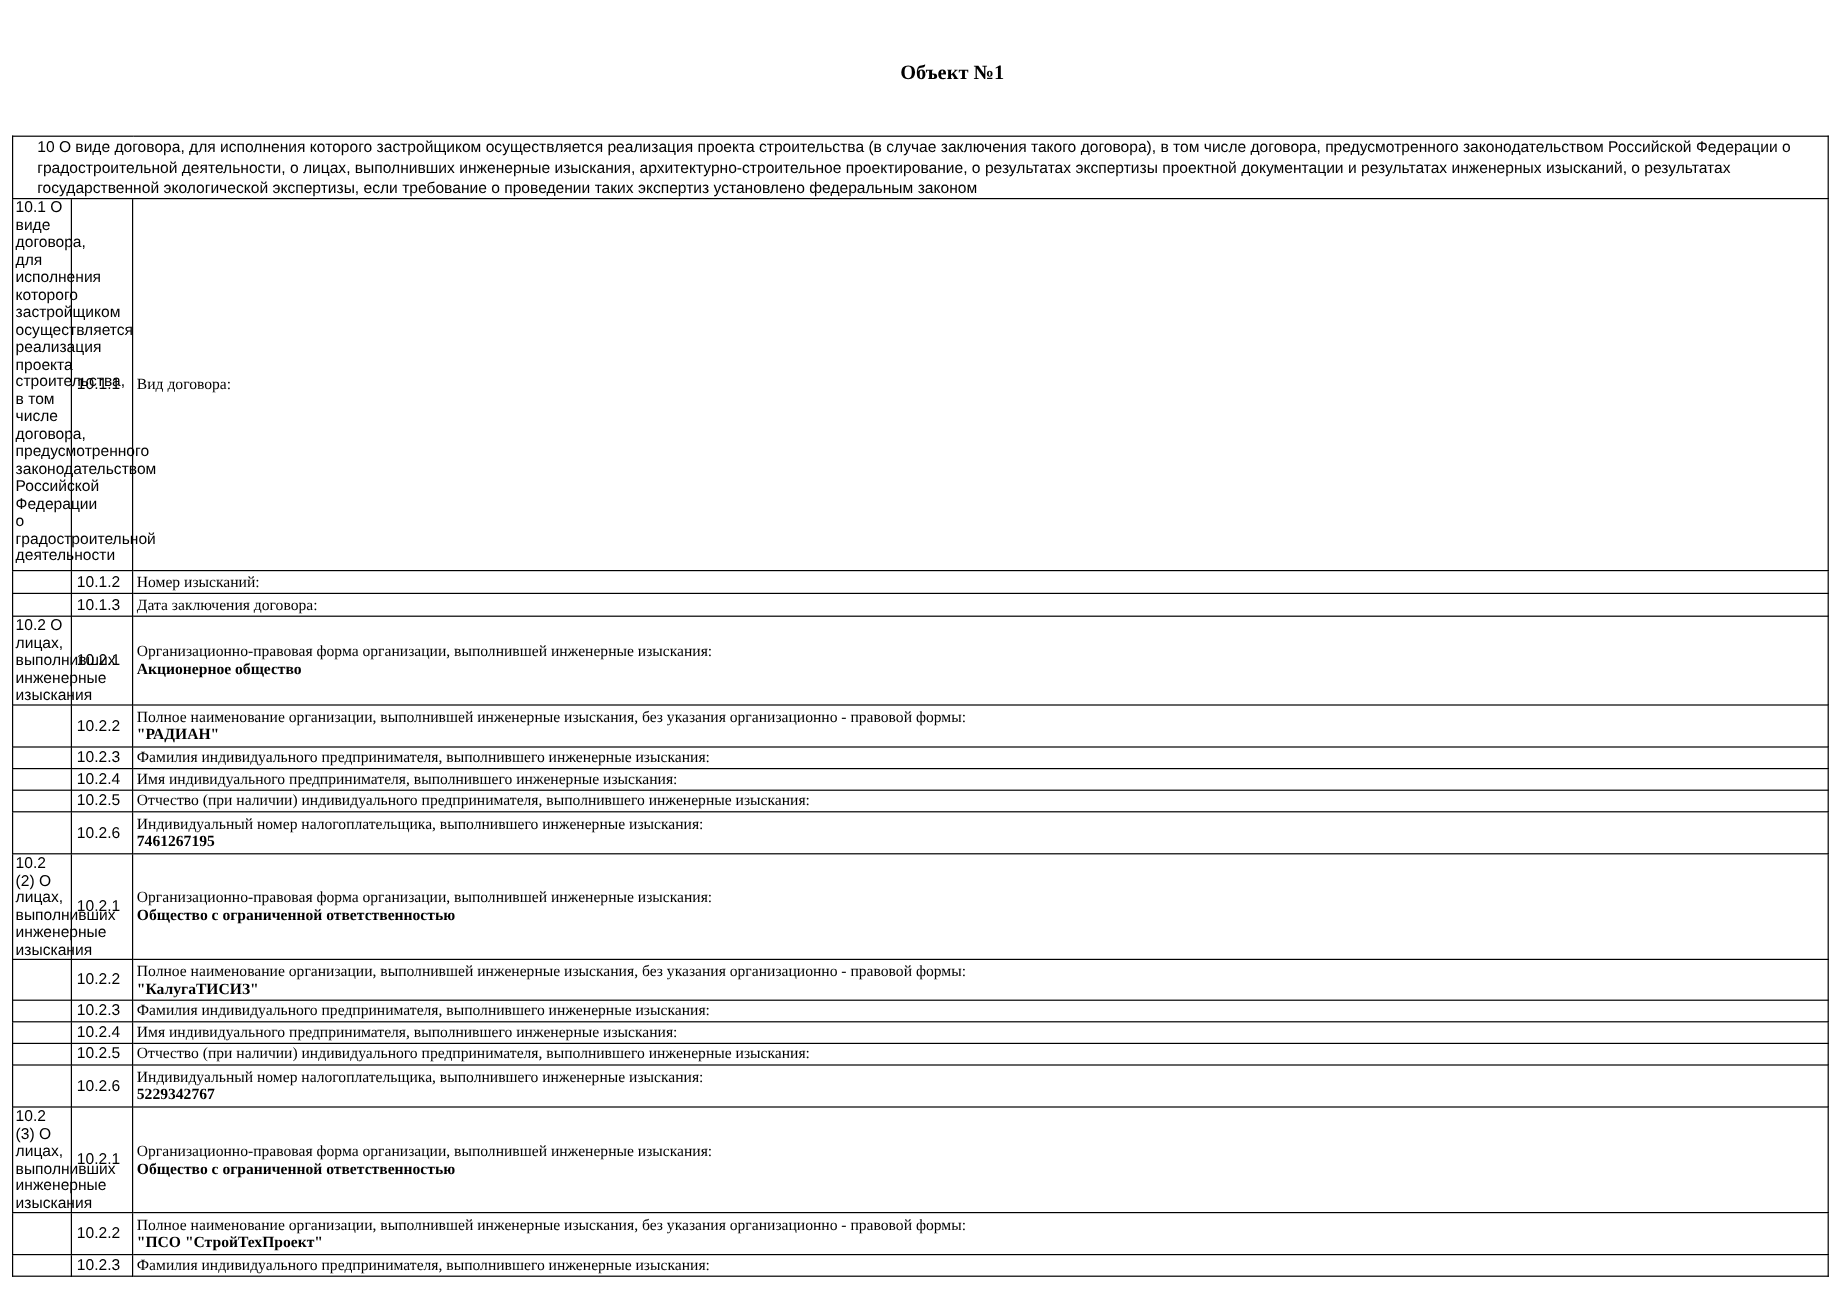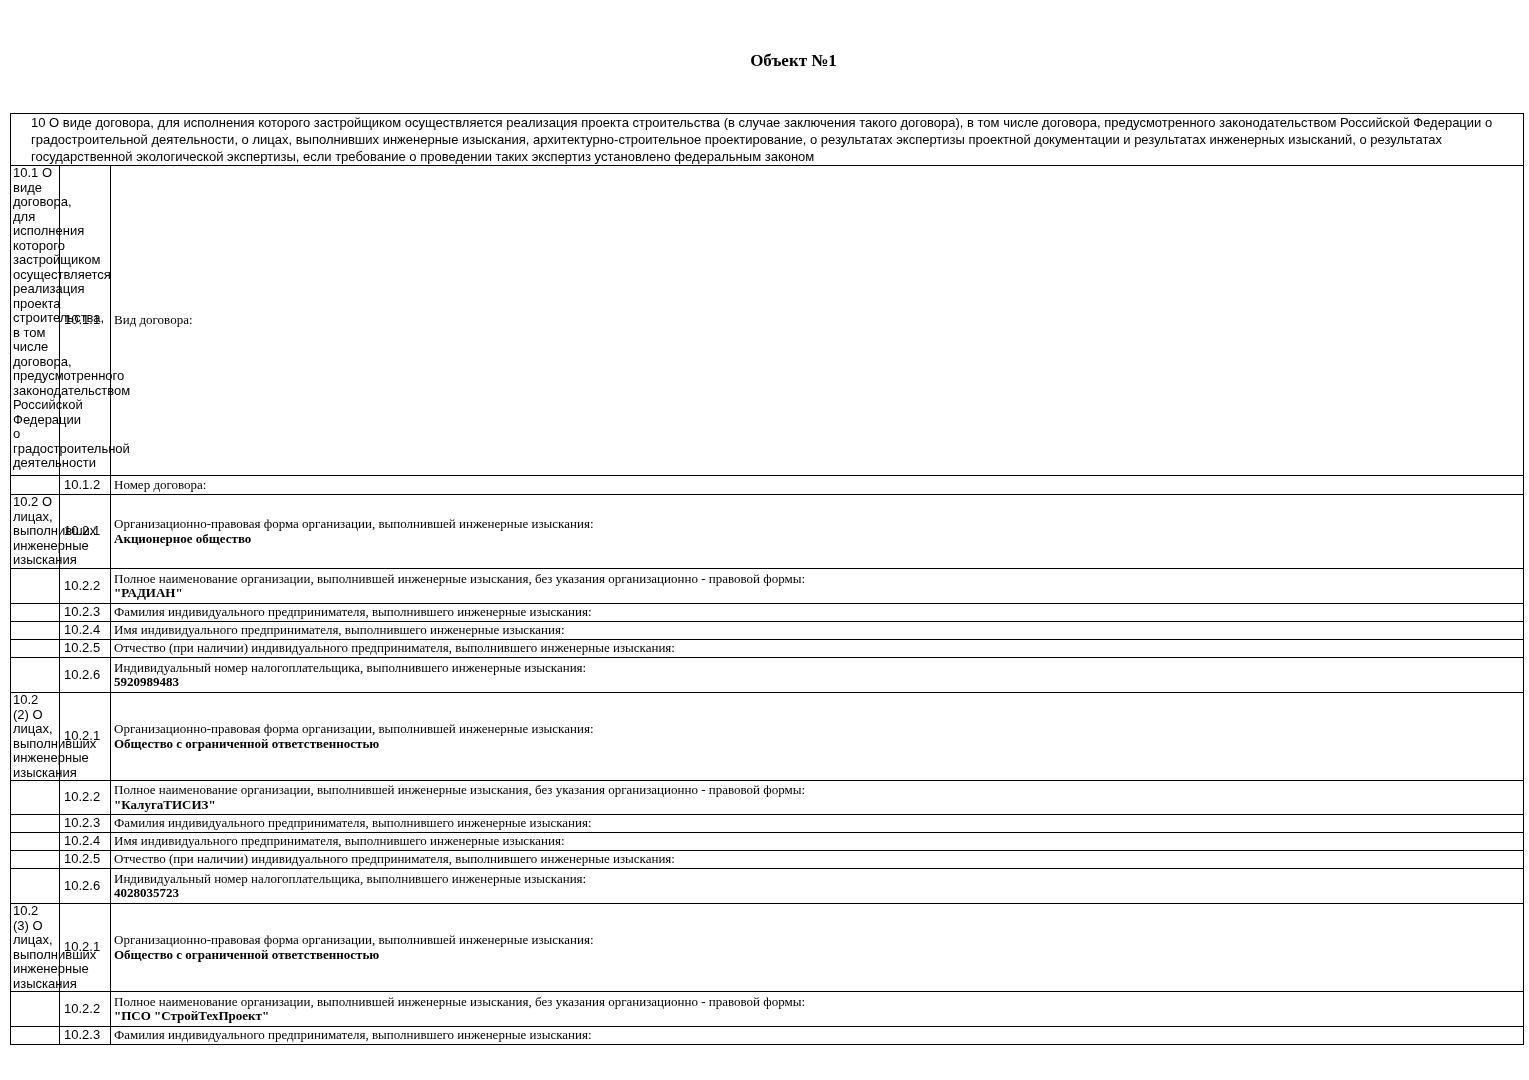--- a/index.html
+++ b/index.html
@@ -63,24 +63,31 @@
     <td class="c2">10.1.1</td>
     <td class="c3">
           <div>Вид договора:</div>
         </td>
   </tr>
 
   <tr class="h19">
     <td class="c1"></td>
     <td class="c2">10.1.2</td>
     <td class="c3">
-          <div>Номер договора:</div>
-        </td>
-  </tr>
-
+          <div>Номер изысканий:</div>
+        </td>
+  </tr>
+
+  <tr class="h19">
+    <td class="c1"></td>
+    <td class="c2">10.1.3</td>
+    <td class="c3">
+          <div>Дата заключения договора:</div>
+        </td>
+  </tr>
 
 
   <tr class="h74">
     <td class="c1">
           <div class="sec">10.2 О лицах, выполнивших инженерные изыскания</div>
         </td>
     <td class="c2">10.2.1</td>
     <td class="c3">
       <div>Организационно-правовая форма организации, выполнившей инженерные изыскания:</div>
       <div class="val">Акционерное общество</div>
@@ -118,21 +125,21 @@
     <td class="c3">
           <div>Отчество (при наличии) индивидуального предпринимателя, выполнившего инженерные изыскания:</div>
         </td>
   </tr>
 
   <tr class="h35">
     <td class="c1"></td>
     <td class="c2">10.2.6</td>
     <td class="c3">
       <div>Индивидуальный номер налогоплательщика, выполнившего инженерные изыскания:</div>
-      <div class="val">5920989483</div>
+      <div class="val">7461267195</div>
     </td>
   </tr>
 
   <tr class="h88">
     <td class="c1">
           <div class="sec">10.2 (2) О лицах, выполнивших инженерные изыскания</div>
         </td>
     <td class="c2">10.2.1</td>
     <td class="c3">
       <div>Организационно-правовая форма организации, выполнившей инженерные изыскания:</div>
@@ -171,21 +178,21 @@
     <td class="c3">
           <div>Отчество (при наличии) индивидуального предпринимателя, выполнившего инженерные изыскания:</div>
         </td>
   </tr>
 
   <tr class="h35">
     <td class="c1"></td>
     <td class="c2">10.2.6</td>
     <td class="c3">
       <div>Индивидуальный номер налогоплательщика, выполнившего инженерные изыскания:</div>
-      <div class="val">4028035723</div>
+      <div class="val">5229342767</div>
     </td>
   </tr>
 
   <tr class="h85">
     <td class="c1">
           <div class="sec">10.2 (3) О лицах, выполнивших инженерные изыскания</div>
         </td>
     <td class="c2">10.2.1</td>
     <td class="c3">
       <div>Организационно-правовая форма организации, выполнившей инженерные изыскания:</div>

